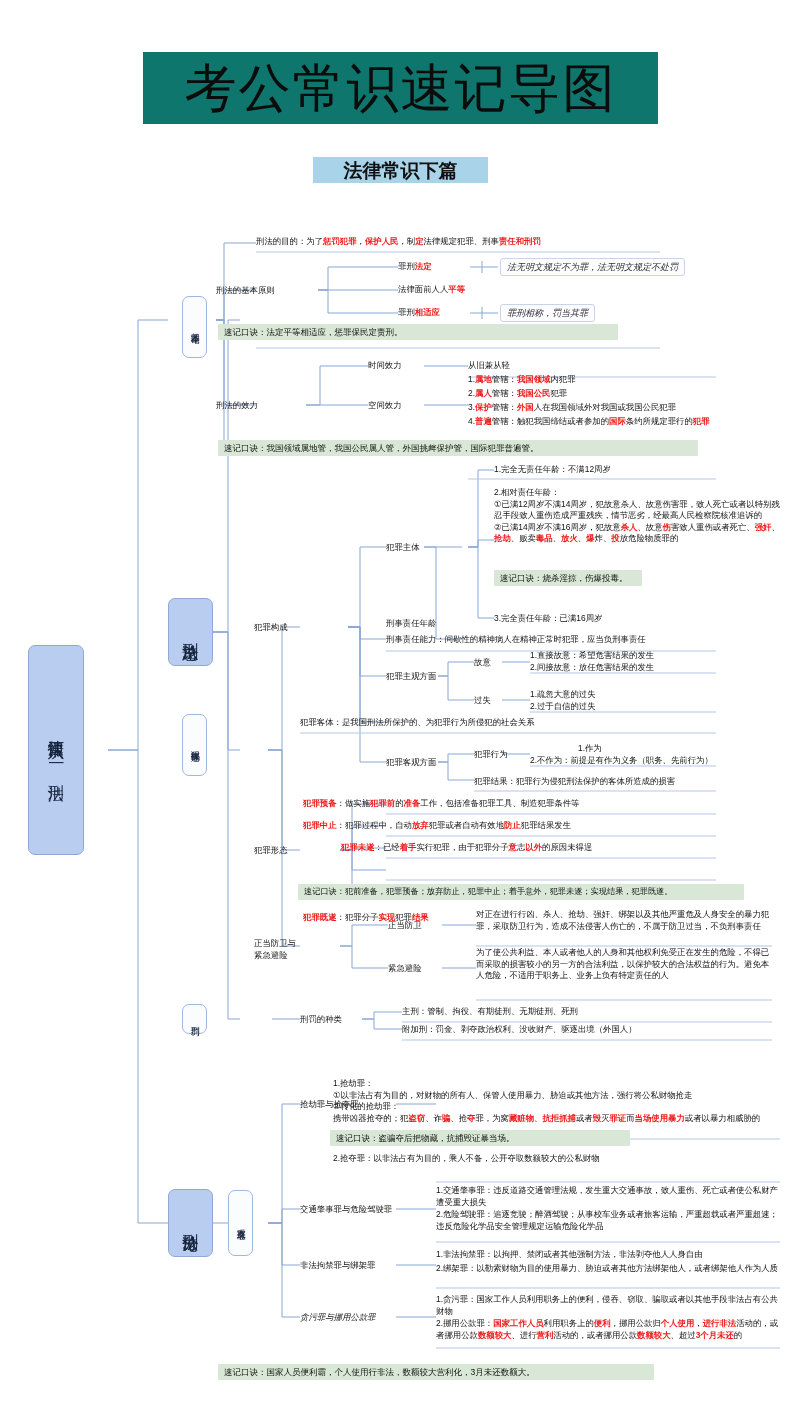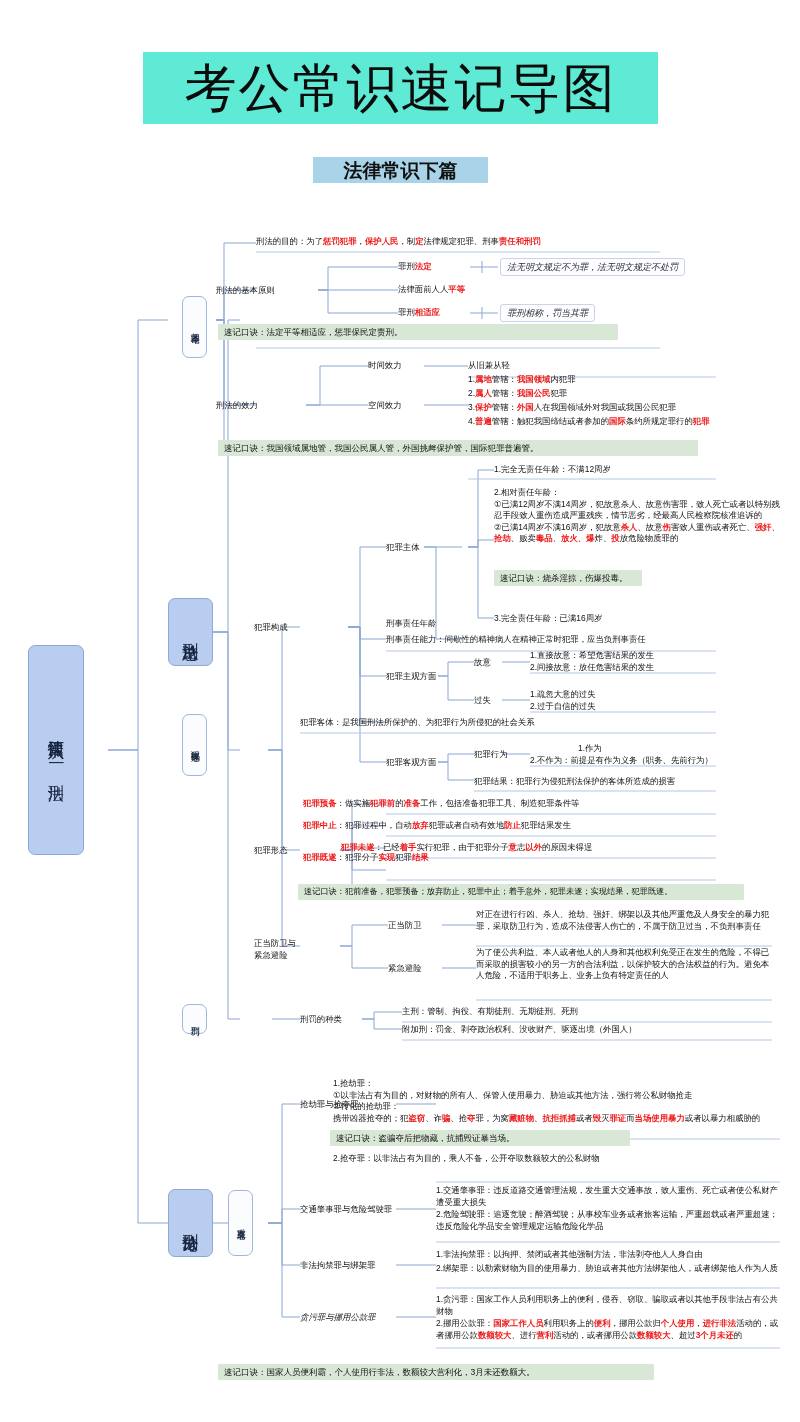--- a/index.html
+++ b/index.html
@@ -14,21 +14,21 @@
     font-family: "Liberation Sans", "DejaVu Sans", sans-serif;
     color: #111;
     overflow: hidden;
   }
 
   
   #header { position: absolute; left: 0; top: 0; width: 800px; }
   #main-title {
     position: absolute; left: 143px; top: 52px;
     width: 515px; height: 72px;
-    background: #5eead4;
+    background: #0f766e;
     font-size: 52px; line-height: 72px;
     letter-spacing: 2px;
     text-align: center;
     font-weight: 400;
     color: #0c0c0c;
     white-space: nowrap;
     font-family: "DejaVu Sans", sans-serif;
   }
   #sub-title {
     position: absolute; left: 313px; top: 157px;
@@ -303,21 +303,21 @@
 <div class="txt" style="left:474px; top:776px;">犯罪结果：犯罪行为侵犯刑法保护的客体所造成的损害</div>
 
 <div class="txt" style="left:254px; top:845px;">犯罪形态</div>
 
 <div class="txt" style="left:303px; top:798px;">
   <span class="r">犯罪预备</span>：做实施<span class="r">犯罪前</span>的<span class="r">准备</span>工作，包括准备犯罪工具、制造犯罪条件等</div>
 <div class="txt" style="left:303px; top:820px;">
   <span class="r">犯罪中止</span>：犯罪过程中，自动<span class="r">放弃</span>犯罪或者自动有效地<span class="r">防止</span>犯罪结果发生</div>
 <div class="txt" style="left:303px; top:842px;padding-left:38px;">
   <span class="r">犯罪未遂</span>：已经<span class="r">着手</span>实行犯罪，由于犯罪分子<span class="r">意</span>志<span class="r">以外</span>的原因未得逞</div>
-<div class="txt" style="left:303px; top:852px;text-align:right;">
+<div class="txt" style="left:303px; top:912px;text-align:right;">
   <span class="r">犯罪既遂</span>：犯罪分子<span class="r">实现</span>犯罪<span class="r">结果</span></div>
 
 <div class="mnemonic" style="left:298px; top:884px; width:446px; font-size:8.2px;">速记口诀：犯前准备，犯罪预备；放弃防止，犯罪中止；着手意外，犯罪未遂；实现结果，犯罪既遂。</div>
 
 <div class="txt" style="left:254px; top:938px; width:70px;">
   正当防卫与<br>紧急避险</div>
 <div class="txt" style="left:388px; top:920px;">正当防卫</div>
 <div class="txt" style="left:476px; top:909px; width:296px;">对正在进行行凶、杀人、抢劫、强奸、绑架以及其他严重危及人身安全的暴力犯罪，采取防卫行为，造成不法侵害人伤亡的，不属于防卫过当，不负刑事责任</div>
 <div class="txt" style="left:388px; top:963px;">紧急避险</div>
 <div class="txt" style="left:476px; top:947px; width:296px;">为了使公共利益、本人或者他人的人身和其他权利免受正在发生的危险，不得已而采取的损害较小的另一方的合法利益，以保护较大的合法权益的行为。避免本人危险，不适用于职务上、业务上负有特定责任的人</div>

